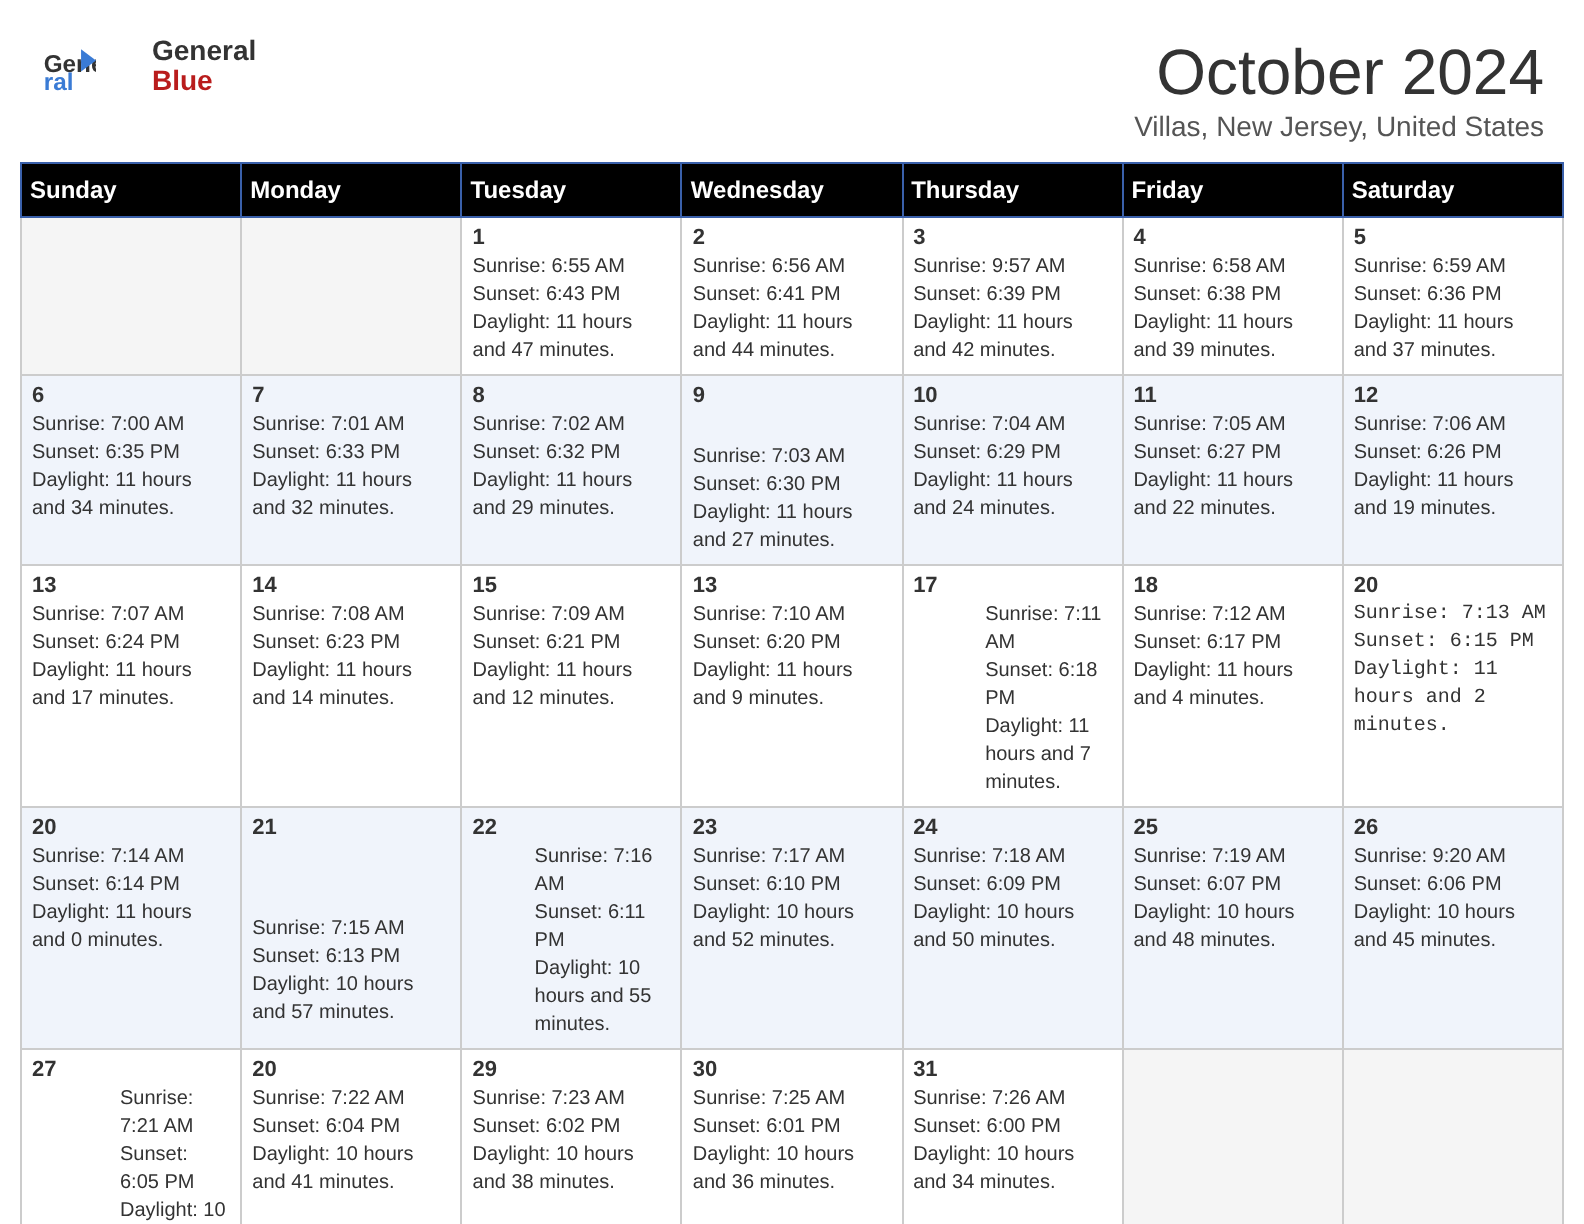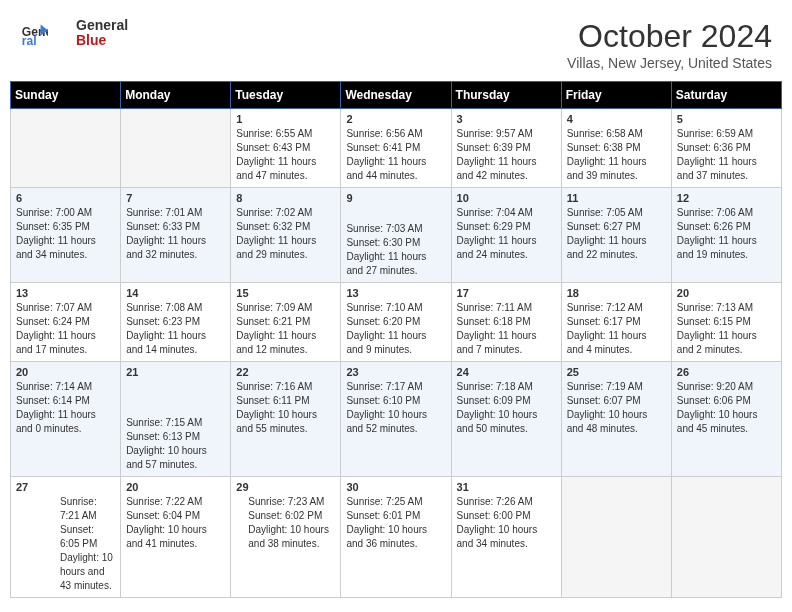--- a/index.html
+++ b/index.html
@@ -231,53 +231,53 @@
 Daylight: 11 hours and 12 minutes.</div>
         </td>
         <td>
           <span class="day-num">13</span>
           <div class="day-info" style="white-space: pre-line;">Sunrise: 7:10 AM
 Sunset: 6:20 PM
 Daylight: 11 hours and 9 minutes.</div>
         </td>
         <td>
           <span class="day-num">17</span>
-          <div class="day-info" style="white-space: pre-line;">Sunrise: 7:11 AM
+          <div class="day-info" style="white-space: pre-line; margin-left: 36px;">Sunrise: 7:11 AM
 Sunset: 6:18 PM
 Daylight: 11 hours and 7 minutes.</div>
         </td>
         <td>
           <span class="day-num">18</span>
           <div class="day-info" style="white-space: pre-line;">Sunrise: 7:12 AM
 Sunset: 6:17 PM
 Daylight: 11 hours and 4 minutes.</div>
         </td>
         <td>
           <span class="day-num">20</span>
-          <div class="day-info" style="white-space: pre-line;">Sunrise: 7:13 AM
+          <div class="day-info" style="white-space: pre-line; font-family: Liberation Mono, monospace;">Sunrise: 7:13 AM
 Sunset: 6:15 PM
 Daylight: 11 hours and 2 minutes.</div>
         </td>
       </tr>
       <tr>
         <td>
           <span class="day-num">20</span>
           <div class="day-info" style="white-space: pre-line;">Sunrise: 7:14 AM
 Sunset: 6:14 PM
 Daylight: 11 hours and 0 minutes.</div>
         </td>
         <td>
           <span class="day-num">21</span>
           <div class="day-info" style="white-space: pre-line; margin-top: 38px;">Sunrise: 7:15 AM
 Sunset: 6:13 PM
 Daylight: 10 hours and 57 minutes.</div>
         </td>
         <td>
           <span class="day-num">22</span>
-          <div class="day-info" style="white-space: pre-line;">Sunrise: 7:16 AM
+          <div class="day-info" style="white-space: pre-line; margin-left: 31px;">Sunrise: 7:16 AM
 Sunset: 6:11 PM
 Daylight: 10 hours and 55 minutes.</div>
         </td>
         <td>
           <span class="day-num">23</span>
           <div class="day-info" style="white-space: pre-line;">Sunrise: 7:17 AM
 Sunset: 6:10 PM
 Daylight: 10 hours and 52 minutes.</div>
         </td>
         <td>
@@ -307,21 +307,21 @@
 Daylight: 10 hours and 43 minutes.</div>
         </td>
         <td>
           <span class="day-num">20</span>
           <div class="day-info" style="white-space: pre-line;">Sunrise: 7:22 AM
 Sunset: 6:04 PM
 Daylight: 10 hours and 41 minutes.</div>
         </td>
         <td>
           <span class="day-num">29</span>
-          <div class="day-info" style="white-space: pre-line; margin-left: 12px;">Sunrise: 7:23 AM
+          <div class="day-info" style="white-space: pre-line;">Sunrise: 7:23 AM
 Sunset: 6:02 PM
 Daylight: 10 hours and 38 minutes.</div>
         </td>
         <td>
           <span class="day-num">30</span>
           <div class="day-info" style="white-space: pre-line;">Sunrise: 7:25 AM
 Sunset: 6:01 PM
 Daylight: 10 hours and 36 minutes.</div>
         </td>
         <td>

